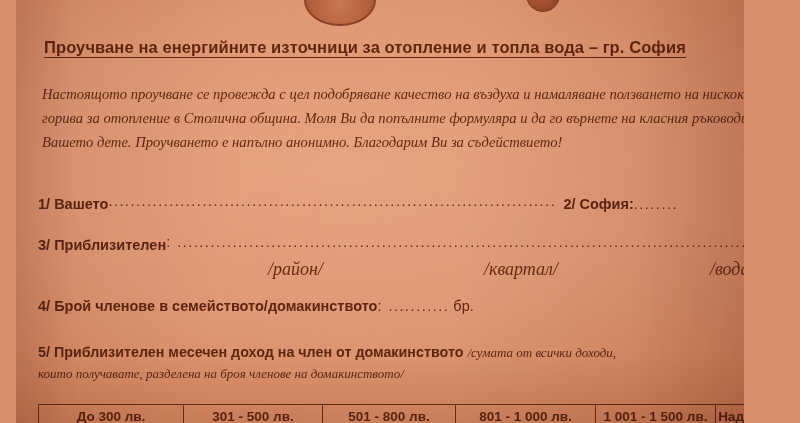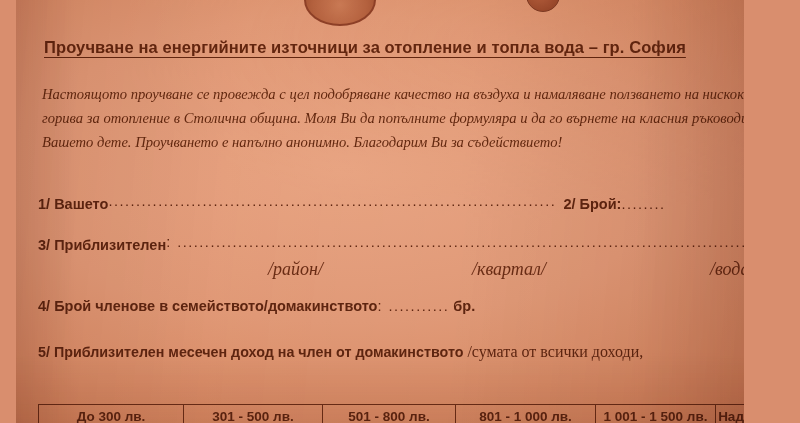--- a/index.html
+++ b/index.html
@@ -115,58 +115,59 @@
     font-size: 14.5px;
     font-weight: bold;
     color: #5e2510;
     white-space: nowrap;
   }
   .q .dots {
     font-weight: normal;
     letter-spacing: 1.5px;
   }
   .q .reg {
-    font-weight: bold;
+    font-weight: normal;
   }
 
   .q1 { left: 22px; top: 193px; width: 760px; }
   .q1 .num { }
   .q1 .fill { display: inline-block; width: 455px; overflow: hidden; }
 
   .q2 { left: 22px; top: 234px; width: 760px; }
   .q2 .fill { display: inline-block; width: 600px; overflow: hidden; }
 
   .sub {
     position: absolute;
     top: 259px;
     font-family: "Liberation Serif", serif;
     font-style: italic;
     font-size: 18px;
     color: #6a2c14;
   }
   .sub-raion { left: 252px; }
-  .sub-kvartal { left: 456px; }
+  .sub-kvartal { left: 468px; }
   .sub-ulica { left: 694px; }
 
   .q4 { left: 22px; top: 298px; width: 760px; }
   .q5 {
     position: absolute;
     left: 22px;
     top: 342px;
     width: 772px;
     font-family: "Liberation Sans", sans-serif;
     font-size: 14.3px;
     font-weight: bold;
     color: #5e2510;
     line-height: 20px;
   }
   .q5 .italic {
     font-family: "Liberation Serif", serif;
+    font-style: italic;
     font-weight: normal;
-    font-size: 16px;
+    font-size: 13px;
   }
 
   
   .table {
     position: absolute;
     left: 22px;
     top: 404px;
     width: 770px;
     height: 26px;
     border-top: 1.6px solid #6b2d16;
@@ -219,21 +220,21 @@
 
   <div class="doc">
 
     <div class="title">Проучване на енергийните източници за отопление и топла вода – гр. София</div>
 
     <div class="intro">Настоящото проучване се провежда с цел подобряване качество на въздуха и намаляване ползването на нискокачествени горива за отопление в Столична община. Моля Ви да попълните формуляра и да го върнете на класния ръководител на Вашето дете. Проучването е напълно анонимно. Благодарим Ви за съдействието!</div>
 
     <div class="q q1">
       <span class="num">1/</span>
       <span>Вашето</span><span class="dots fill">.................................................................................</span><span>2/</span>
-      <span>Брой:</span><span class="dots">........</span>
+      <span>София:</span><span class="dots">........</span>
     </div>
 
     <div class="q q2">
       <span class="num">3/</span>
       <span>Приблизителен</span><span class="dots fill">:  ..............................................................................................................................</span>
     </div>
 
     <div class="sub sub-raion">/район/</div>
     <div class="sub sub-kvartal">/квартал/</div>
     <div class="sub sub-ulica">/вода No/</div>
@@ -241,20 +242,21 @@
     <div class="q q4">
       <span class="num">4/</span>
       <span>Брой  членове в семейството/домакинството</span><span class="dots">: ...........</span>
       <span class="reg">бр.</span>
     </div>
 
     <div class="q5">
       <span>5/</span>
       <span>Приблизителен месечен доход на член от домакинството</span>
       <span class="italic">/сумата от всички доходи,</span><br>
+      <span class="italic">които получавате, разделена на броя членове на домакинството/</span>
     </div>
 
     <div class="table">
       <div class="cell c0">До 300 лв.</div>
       <div class="cell c1">301 - 500 лв.</div>
       <div class="cell c2">501 - 800 лв.</div>
       <div class="cell c3">801 - 1 000 лв.</div>
       <div class="cell c4">1 001 - 1 500 лв.</div>
       <div class="cell c5">Над 1 500 лв.</div>
     </div>

